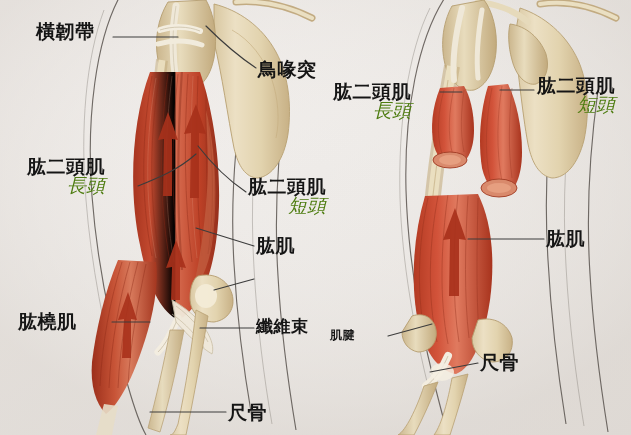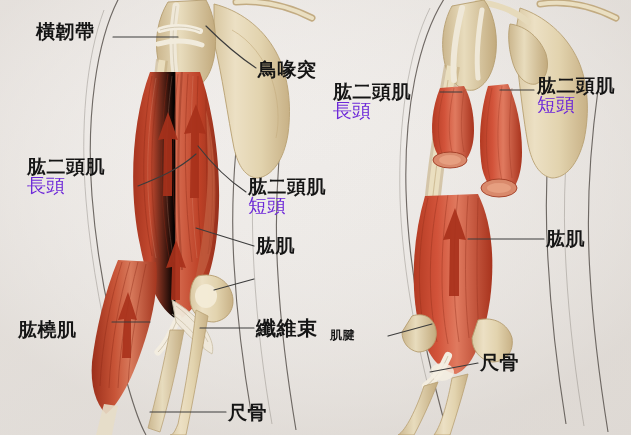--- a/index.html
+++ b/index.html
@@ -6,21 +6,21 @@
   body{
     width:631px;height:435px;overflow:hidden;
     font-family:"Liberation Sans","DejaVu Sans",sans-serif;
     background:#efeceb;
   }
   #stage{position:relative;width:631px;height:435px;overflow:hidden;}
   #stage svg.layer{position:absolute;left:0;top:0;width:631px;height:435px;}
 
   .lbl{position:absolute;color:#151515;white-space:nowrap;line-height:1.0;}
   .lbl .main{display:block;font-weight:bold;letter-spacing:0.5px;}
-  .lbl .sub{display:block;text-align:left;font-weight:normal;color:#6d28d9;}
+  .lbl .sub{display:block;text-align:right;font-weight:normal;color:#4d7c0f;font-style:italic;}
 </style>
 </head>
 <body>
 
 <div id="stage">
 
   <svg class="layer" viewBox="0 0 631 435">
     <defs>
       <linearGradient id="paperG" x1="0" y1="0" x2="1" y2="1">
         <stop offset="0%" stop-color="#f4f1ef"></stop>
@@ -338,25 +338,25 @@
   <div class="lbl" style="left:248px;top:177px;font-size:19px;">
     <span class="main">肱二頭肌</span>
     <span class="sub">短頭</span>
   </div>
 
   <div class="lbl" style="left:256px;top:236px;font-size:19px;">
     <span class="main">肱肌</span>
   </div>
 
 
-  <div class="lbl" style="left:18px;top:312px;font-size:19px;margin-top:8px;">
+  <div class="lbl" style="left:18px;top:312px;font-size:19px;">
     <span class="main">肱橈肌</span>
   </div>
 
-  <div class="lbl" style="left:256px;top:318px;font-size:20px;">
+  <div class="lbl" style="left:256px;top:318px;font-size:17px;">
     <span class="main">纖維束</span>
   </div>
 
   <div class="lbl" style="left:228px;top:403px;font-size:19px;">
     <span class="main">尺骨</span>
   </div>
 
   <div class="lbl" style="left:333px;top:82px;font-size:19px;">
     <span class="main">肱二頭肌</span>
     <span class="sub">長頭</span>

